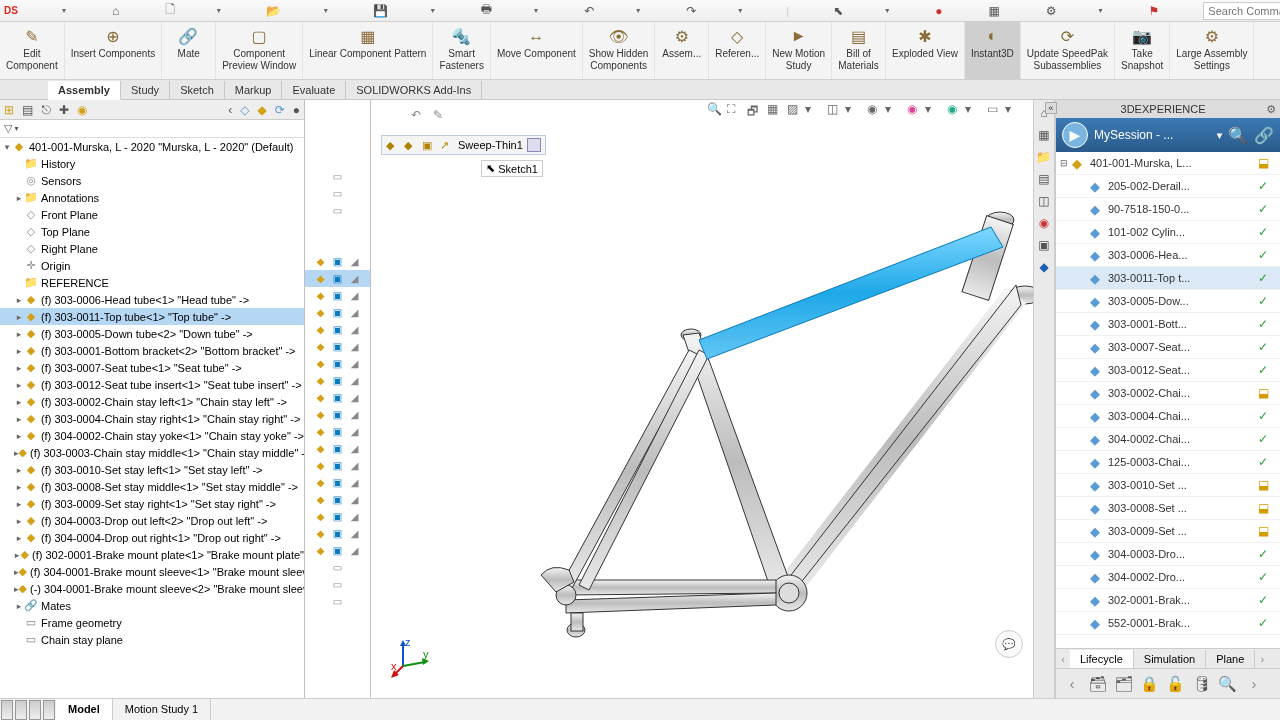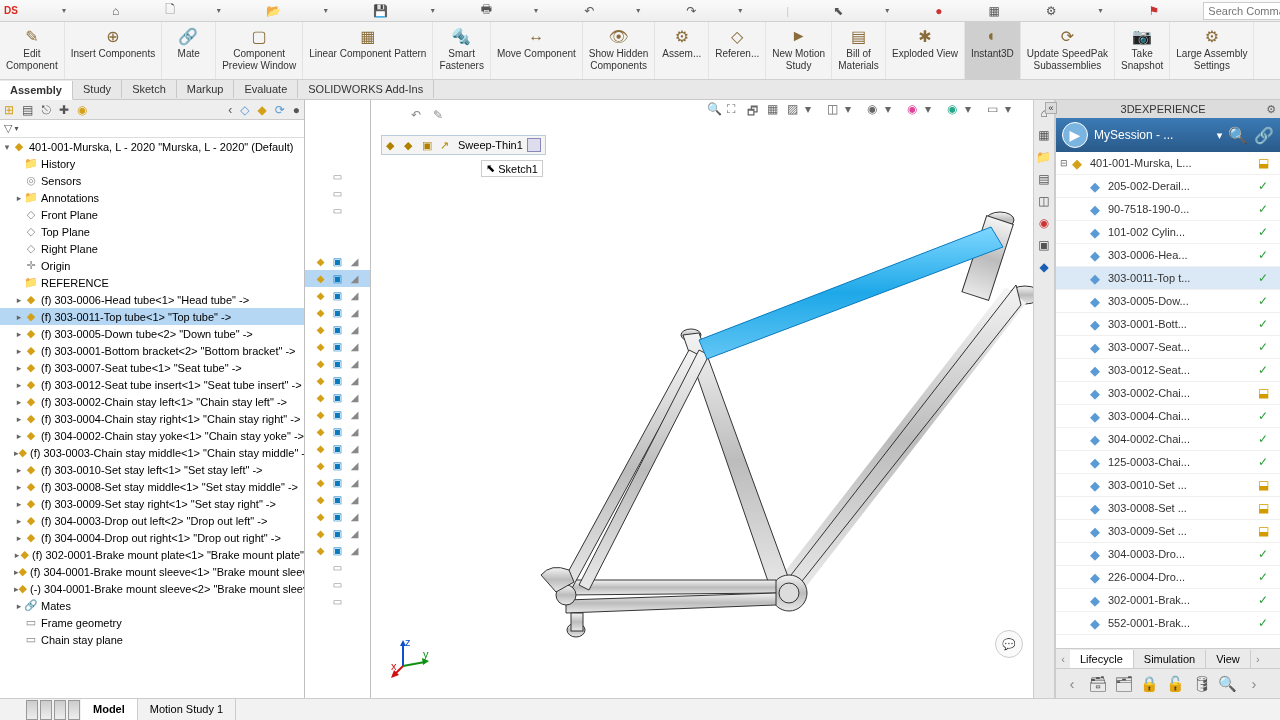--- a/index.html
+++ b/index.html
@@ -10,21 +10,21 @@
 .tb-dd { font-size:8px; color:#666; margin-left:-2px; margin-right:2px; }
 .title-text { flex:1; text-align:center; font-size:11px; color:#333; }
 .search-cmd { width:140px; height:18px; border:1px solid #ccc; background:#fff; display:flex; align-items:center; padding:0 4px; }
 .search-cmd input { border:none; outline:none; flex:1; font-size:11px; color:#888; }
 .win-ctrl { width:18px; text-align:center; color:#555; cursor:pointer; }
 .ribbon { height:58px; background:#f4f4f4; border-bottom:1px solid #d0d0d0; display:flex; align-items:stretch; }
 .ribbon-btn { display:flex; flex-direction:column; align-items:center; justify-content:flex-start; padding:2px 6px; cursor:pointer; border-right:1px solid #e4e4e4; min-width:54px; text-align:center; }
 .ribbon-btn .ric { width:20px; height:20px; font-size:16px; color:#8a6d3b; display:flex; align-items:center; justify-content:center; margin-top:2px; }
 .ribbon-btn .rlbl { font-size:10px; color:#333; line-height:12px; margin-top:2px; }
 .ribbon-btn.active { background:#cfcfcf; }
-.cmdtabs { height:20px; background:#e8e8e8; display:flex; align-items:flex-start; border-bottom:1px solid #c8c8c8; }
+.cmdtabs { height:20px; background:#e8e8e8; display:flex; align-items:center; border-bottom:1px solid #c8c8c8;padding-left:48px; }
 .cmdtab { padding:3px 10px; font-size:11px; color:#333; border-right:1px solid #c8c8c8; cursor:pointer; }
 .cmdtab.active { background:#fff; border-bottom:1px solid #fff; position:relative; top:1px; font-weight:bold; }
 .workarea { position:absolute; top:100px; bottom:22px; left:0; right:0; display:flex; }
 .feature-tree { width:305px; background:#fff; border-right:1px solid #c0c0c0; display:flex; flex-direction:column; }
 .ft-tabs { height:20px; background:#eee; border-bottom:1px solid #ccc; display:flex; align-items:center; padding:0 4px; gap:8px; }
 .ft-tabs span { font-size:12px; color:#555; cursor:pointer; }
 .ft-filter { height:18px; border-bottom:1px solid #ddd; display:flex; align-items:center; padding:0 4px; color:#555; }
 .ft-body { flex:1; overflow:auto; font-size:11px; }
 .ft-row { display:flex; align-items:center; height:17px; padding-left:2px; white-space:nowrap; cursor:pointer; }
 .ft-row.selected { background:#b6d7f4; }
@@ -63,21 +63,21 @@
 .rp-row .exp { width:12px; font-size:9px; color:#666; }
 .rp-row .picn { width:18px; color:#5b9bd5; font-size:13px; }
 .rp-row .plbl { flex:1; font-size:11px; color:#333; white-space:nowrap; overflow:hidden; text-overflow:ellipsis; }
 .rp-row .pstat { width:18px; font-size:12px; }
 .stat-ok { color:#2e9e3b; } .stat-warn { color:#d49b00; }
 .rp-tabs { height:20px; background:#eaeaea; display:flex; align-items:center; border-top:1px solid #ccc; }
 .rp-tab { padding:3px 10px; font-size:11px; border-right:1px solid #ccc; cursor:pointer; }
 .rp-tab.active { background:#fff; }
 .rp-bbar { height:30px; background:#eaeaea; display:flex; align-items:center; padding:0 4px; gap:2px; border-top:1px solid #ccc; }
 .rp-bbar span { width:24px; height:24px; font-size:15px; color:#555; cursor:pointer; display:flex; align-items:center; justify-content:center; }
-.statusbar { position:absolute; bottom:0; left:0; right:0; height:22px; background:#f2f2f2; border-top:1px solid #ccc; display:flex; align-items:stretch;padding-left:25px; }
+.statusbar { position:absolute; bottom:0; left:0; right:0; height:22px; background:#f2f2f2; border-top:1px solid #ccc; display:flex; align-items:stretch; }
 .sb-squares { display:flex; }
 .sb-sq { width:12px; height:20px; border:1px solid #999; margin:1px; background:linear-gradient(#ccc,#eee); }
 .sb-tab { padding:4px 12px; font-size:11px; cursor:pointer; border-right:1px solid #ccc; }
 .sb-tab.active { background:#fff; font-weight:bold; }
 svg.frame { position:absolute; top:35px; left:60px; }
 </style>
 </head>
 <body>
 
 <div class="titlebar">
@@ -495,21 +495,21 @@
           <span class="exp"></span>
           <span style="width:18px;"></span>
           <span class="picn">◆</span>
           <span class="plbl">205-002-Derail...</span>
           <span class="pstat stat-ok">✓</span>
         </div>
         <div class="rp-row">
           <span class="exp"></span>
           <span style="width:18px;"></span>
           <span class="picn">◆</span>
-          <span class="plbl">90-7518-190-0...</span>
+          <span class="plbl">90-7518-150-0...</span>
           <span class="pstat stat-ok">✓</span>
         </div>
         <div class="rp-row">
           <span class="exp"></span>
           <span style="width:18px;"></span>
           <span class="picn">◆</span>
           <span class="plbl">101-002 Cylin...</span>
           <span class="pstat stat-ok">✓</span>
         </div>
         <div class="rp-row">
@@ -607,21 +607,21 @@
           <span class="exp"></span>
           <span style="width:18px;"></span>
           <span class="picn">◆</span>
           <span class="plbl">304-0003-Dro...</span>
           <span class="pstat stat-ok">✓</span>
         </div>
         <div class="rp-row">
           <span class="exp"></span>
           <span style="width:18px;"></span>
           <span class="picn">◆</span>
-          <span class="plbl">226-0004-Dro...</span>
+          <span class="plbl">304-0002-Dro...</span>
           <span class="pstat stat-ok">✓</span>
         </div>
         <div class="rp-row">
           <span class="exp"></span>
           <span style="width:18px;"></span>
           <span class="picn">◆</span>
           <span class="plbl">302-0001-Brak...</span>
           <span class="pstat stat-ok">✓</span>
         </div>
         <div class="rp-row">
@@ -629,21 +629,21 @@
           <span style="width:18px;"></span>
           <span class="picn">◆</span>
           <span class="plbl">552-0001-Brak...</span>
           <span class="pstat stat-ok">✓</span>
         </div>
       </div>
     <div class="rp-tabs" id="rptabs">
       <span style="width:14px;text-align:center;color:#888;">‹</span>
     <div class="rp-tab active">Lifecycle</div>
         <div class="rp-tab">Simulation</div>
-        <div class="rp-tab">View</div>
+        <div class="rp-tab">Plane</div>
         <span style="width: 14px; text-align: center; color: rgb(136, 136, 136);">›</span>
       </div>
     <div class="rp-bbar">
       <span style="color:#888;">‹</span>
       <span>🗃</span>
       <span>🗂</span>
       <span>🔒</span>
       <span>🔓</span>
       <span>🛢</span>
       <span>🔍</span>

